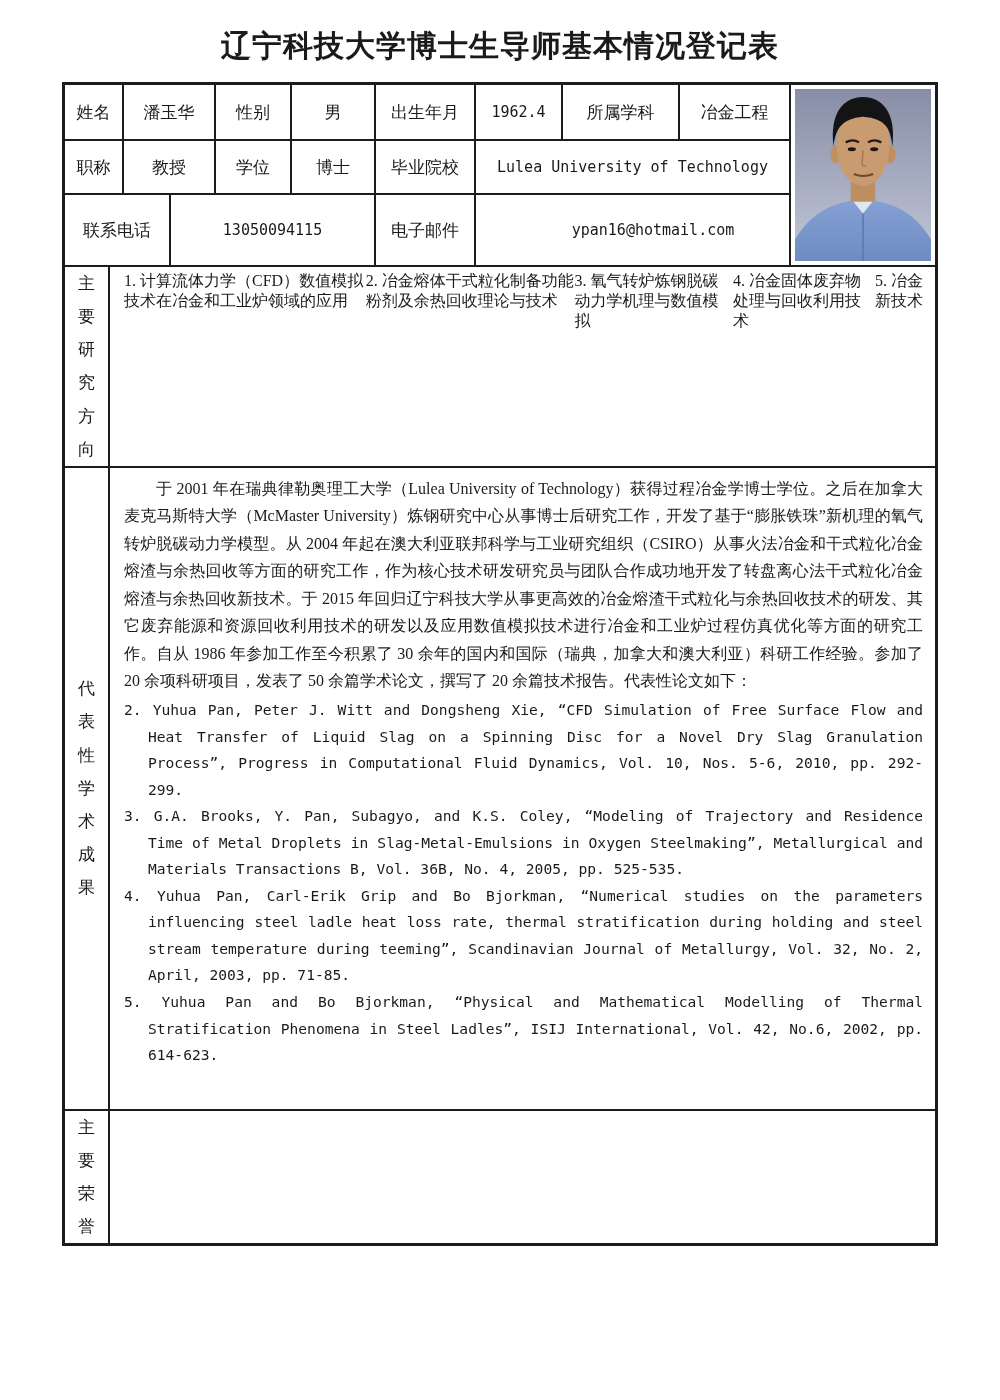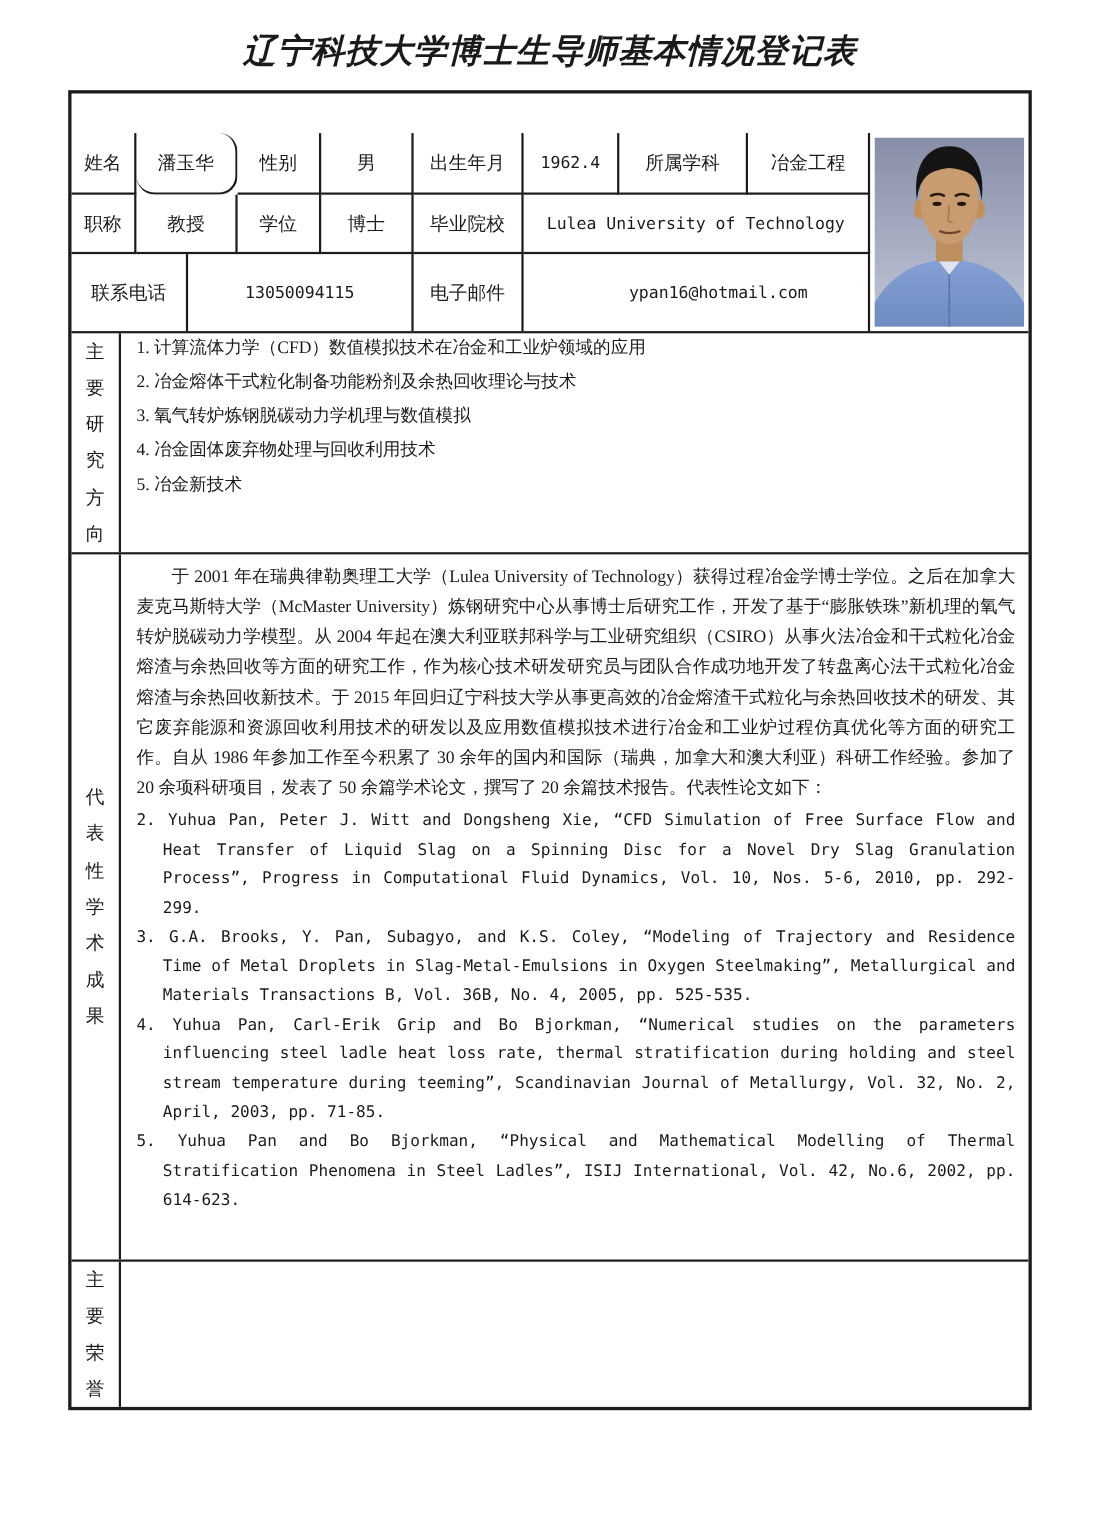--- a/index.html
+++ b/index.html
@@ -5,32 +5,30 @@
   html,body{margin:0;padding:0;}
   body{
     width:1000px;height:1400px;background:#ffffff;color:#1a1a1a;
     font-family:"Liberation Serif","DejaVu Serif",serif;
     -webkit-font-smoothing:antialiased;
   }
   .page-title{
     margin:26px 0 0 0;text-align:center;
     font-size:30px;font-weight:bold;letter-spacing:1px;
     font-family:"Liberation Sans","DejaVu Sans",sans-serif;
-    font-style:italic;
   }
   .sheet{
     box-sizing:border-box;width:876px;margin:15px 0 0 62px;
     border:3px solid #1c1c1c;background:#fff;
   }
   
   .hgrid{
     display:grid;
     grid-template-columns:59px 47px 45px 76px 84px 100px 87px 117px 111px 1fr;
     grid-template-rows:56px 54px 70px;
-    margin-top:36px;
   }
   .cell{
     border-right:2px solid #1c1c1c;border-bottom:2px solid #1c1c1c;
     display:flex;align-items:center;justify-content:center;
     font-size:17px;text-align:center;padding:2px;overflow:hidden;
   }
   .cell.noB{border-bottom:none;}
   .mono{font-family:"DejaVu Sans Mono","Liberation Mono",monospace;font-size:15px;}
   .photo-cell{
     grid-column:10/11;grid-row:1/4;border-right:none;border-bottom:none;
@@ -43,21 +41,21 @@
     width:43px;flex:0 0 43px;border-right:2px solid #1c1c1c;
     display:flex;align-items:center;justify-content:center;
   }
   .vlabel span{
     display:block;width:18px;font-size:17px;line-height:1.95;
     text-align:center;word-break:break-all;
   }
   .sec-content{flex:1;min-width:0;}
   
   .research-content{
-    height:152px;display:flex;flex-direction:column;
+    height:152px;display:flex;flex-direction:row;
     justify-content:space-between;padding:4px 10px 4px 14px;box-sizing:border-box;
   }
   .research-item{font-size:16px;line-height:1.25;}
   
   .ach-content{min-height:641px;box-sizing:border-box;padding:7px 12px 8px 14px;}
   .bio{
     font-size:16px;line-height:1.72;text-align:justify;text-indent:2em;
     margin:0 0 2px 0;
   }
   .bio .latin, .pub{font-family:"DejaVu Sans Mono","Liberation Mono",monospace;}
@@ -72,21 +70,21 @@
 </head>
 <body>
 
 <h1 class="page-title">辽宁科技大学博士生导师基本情况登记表</h1>
 
 <div class="sheet">
 
   <div class="hgrid">
 
     <div class="cell" style="grid-column:1/2;grid-row:1;">姓名</div>
-    <div class="cell" style="grid-column:2/4;grid-row:1;border-radius:17px;">潘玉华</div>
+    <div class="cell" style="grid-column:2/4;grid-row:1;">潘玉华</div>
     <div class="cell" style="grid-column:4/5;grid-row:1;">性别</div>
     <div class="cell" style="grid-column:5/6;grid-row:1;">男</div>
     <div class="cell" style="grid-column:6/7;grid-row:1;">出生年月</div>
     <div class="cell mono" style="grid-column:7/8;grid-row:1;">1962.4</div>
     <div class="cell" style="grid-column:9/10;grid-row:1;">冶金工程</div>
     <div class="cell" style="grid-column:8/9;grid-row:1;">所属学科</div>
 
     <div class="cell" style="grid-column:1/2;grid-row:2;">职称</div>
     <div class="cell" style="grid-column:2/4;grid-row:2;">教授</div>
     <div class="cell" style="grid-column:4/5;grid-row:2;">学位</div>

